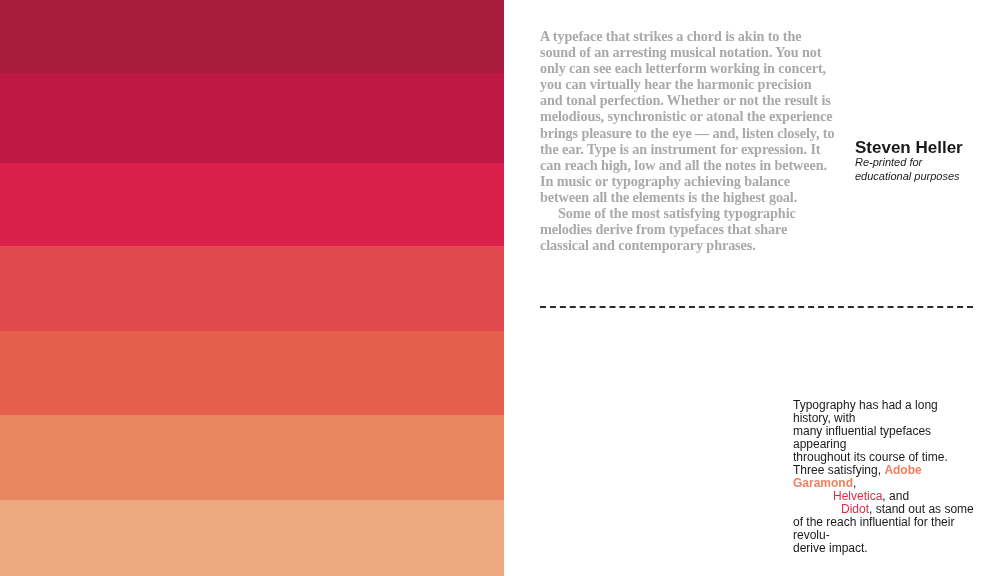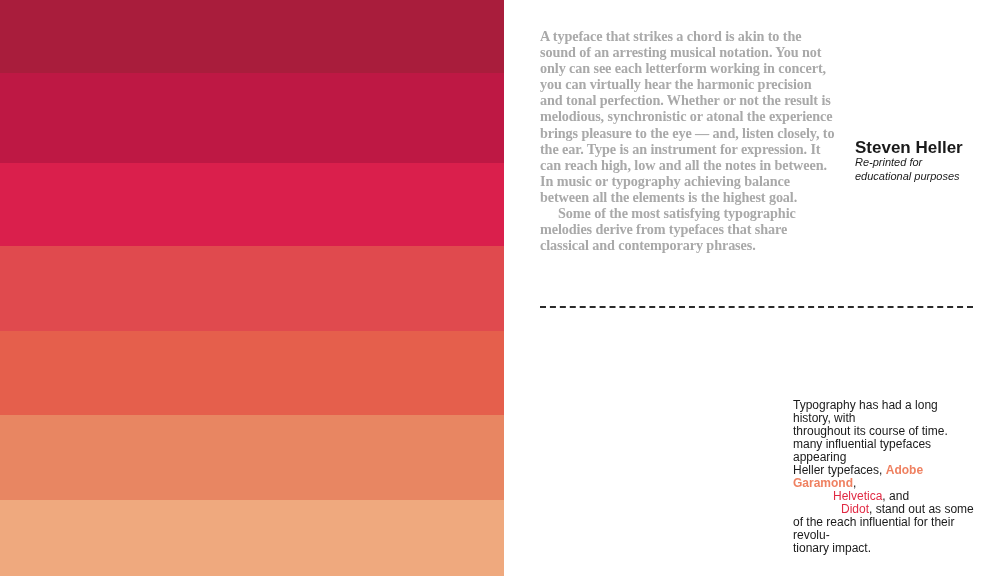--- a/index.html
+++ b/index.html
@@ -145,22 +145,22 @@
     <div id="attribution">
       <p class="author">Steven Heller</p>
       <p class="reprint">Re-printed for</p>
       <p class="reprint">educational purposes</p>
     </div>
 
     <div id="divider" style="border-top-color: rgb(43, 43, 43); border-top-style: dashed;"></div>
 
     <div id="caption">
       <p>Typography has had a long history, with</p>
+      <p>many influential typefaces appearing</p>
       <p>throughout its course of time.</p>
-      <p>many influential typefaces appearing</p>
-      <p><span>Heller typefaces, </span><span class="tf-garamond" style="color: rgb(239, 129, 97); font-weight: bold;">Adobe Garamond</span><span>,</span></p>
+      <p><span>Three satisfying, </span><span class="tf-garamond" style="color: rgb(239, 129, 97); font-weight: bold;">Adobe Garamond</span><span>,</span></p>
       <p><span class="tf-helvetica" style="color: rgb(225, 42, 68); padding-left: 40px;">Helvetica</span><span>, and </span><span class="tf-didot" style="color: rgb(225, 42, 68);">Didot</span><span>, stand out as some</span></p>
       <p>of the reach influential for their revolu-</p>
-      <p>tionary impact.</p>
+      <p>derive impact.</p>
     </div>
 
   </div>
 </div>
 
 </body></html>

